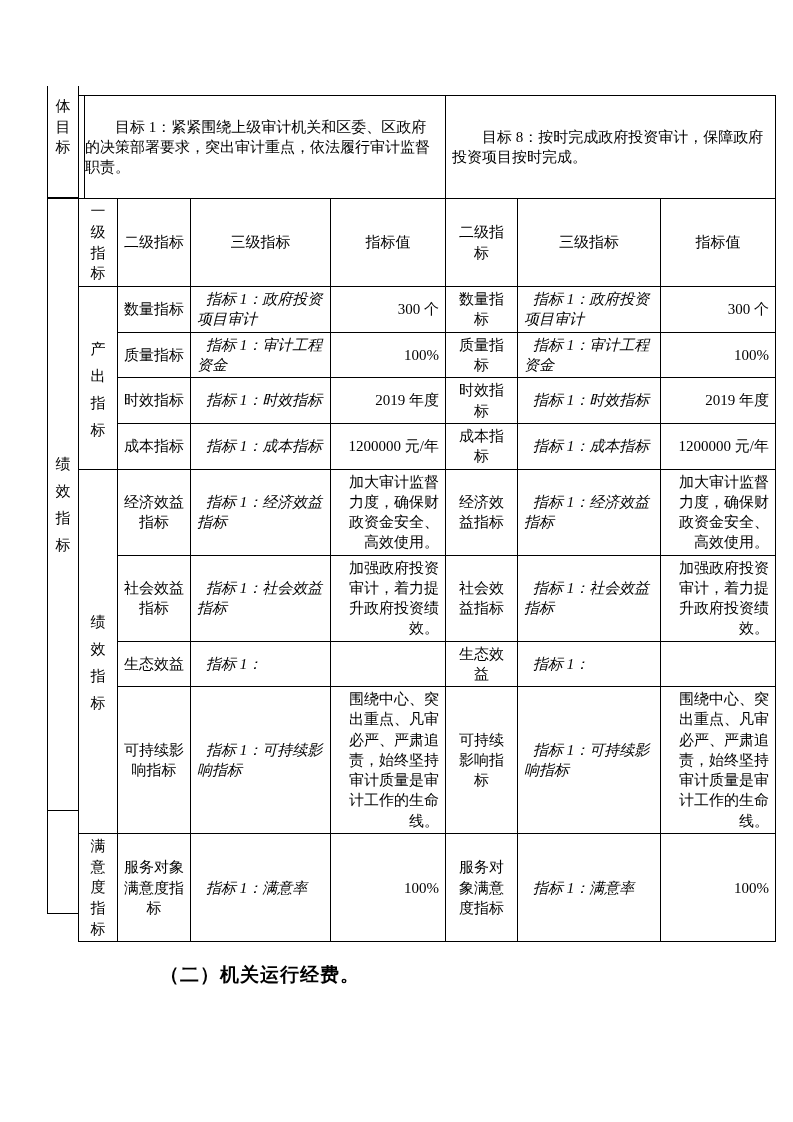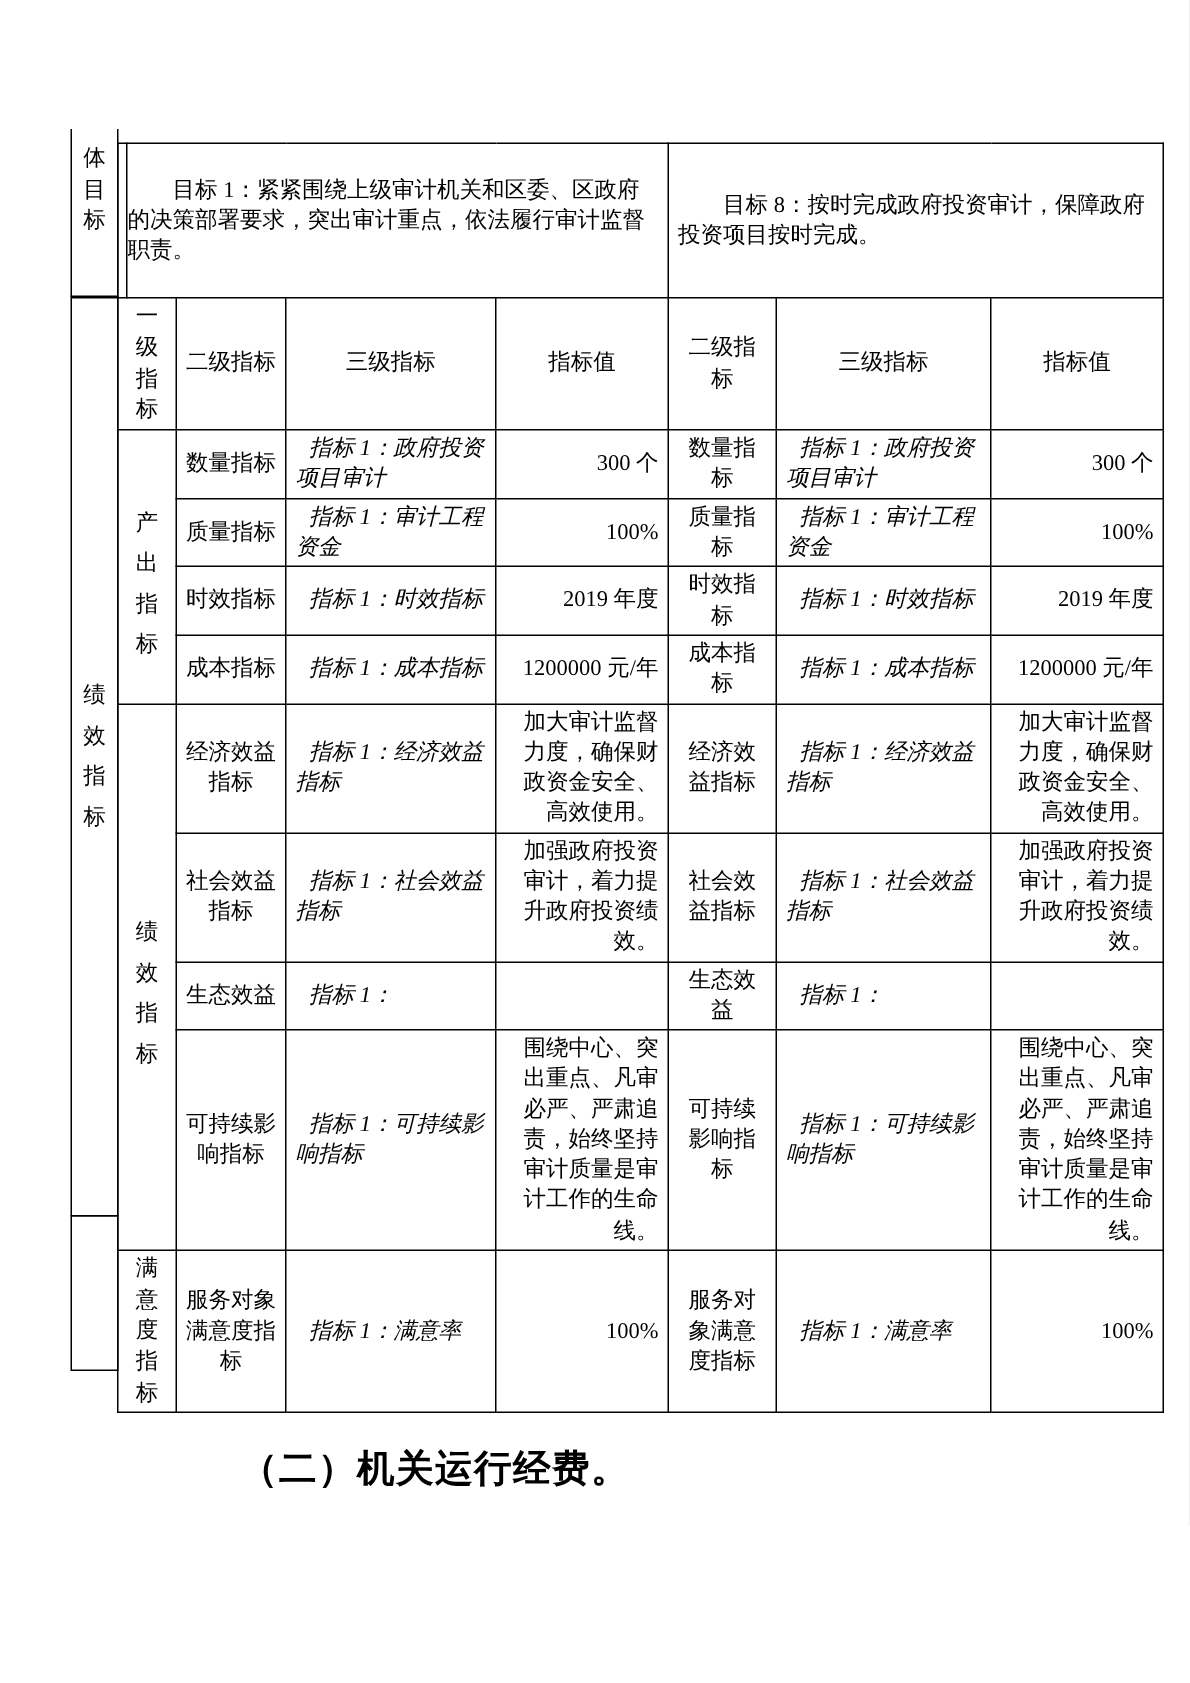--- a/index.html
+++ b/index.html
@@ -58,21 +58,21 @@
   td.c3   { padding:2px 4px 2px 6px; text-indent:9px; line-height:1.4;font-style:italic; }
   td.cval { padding:2px 4px 2px 8px; line-height:21px;text-align:right; }
   td.hdr  { text-align:center; }
 
   
   .goal-vline { position:absolute; left:84px; top:95px; width:1px; height:104px; background:#000; }
 
   
   .section-heading {
     position:absolute; left:160px; top:962px;
-    font-size:25px; font-weight:bold; letter-spacing:1px;
+    font-size:19px; font-weight:bold; letter-spacing:1px;
   }
   .page-number {
     position:absolute; left:0; top:1019px; width:100%;
     text-align:center; font-size:13px;
   }
 </style>
 </head>
 <body>
 
 <div class="page">

